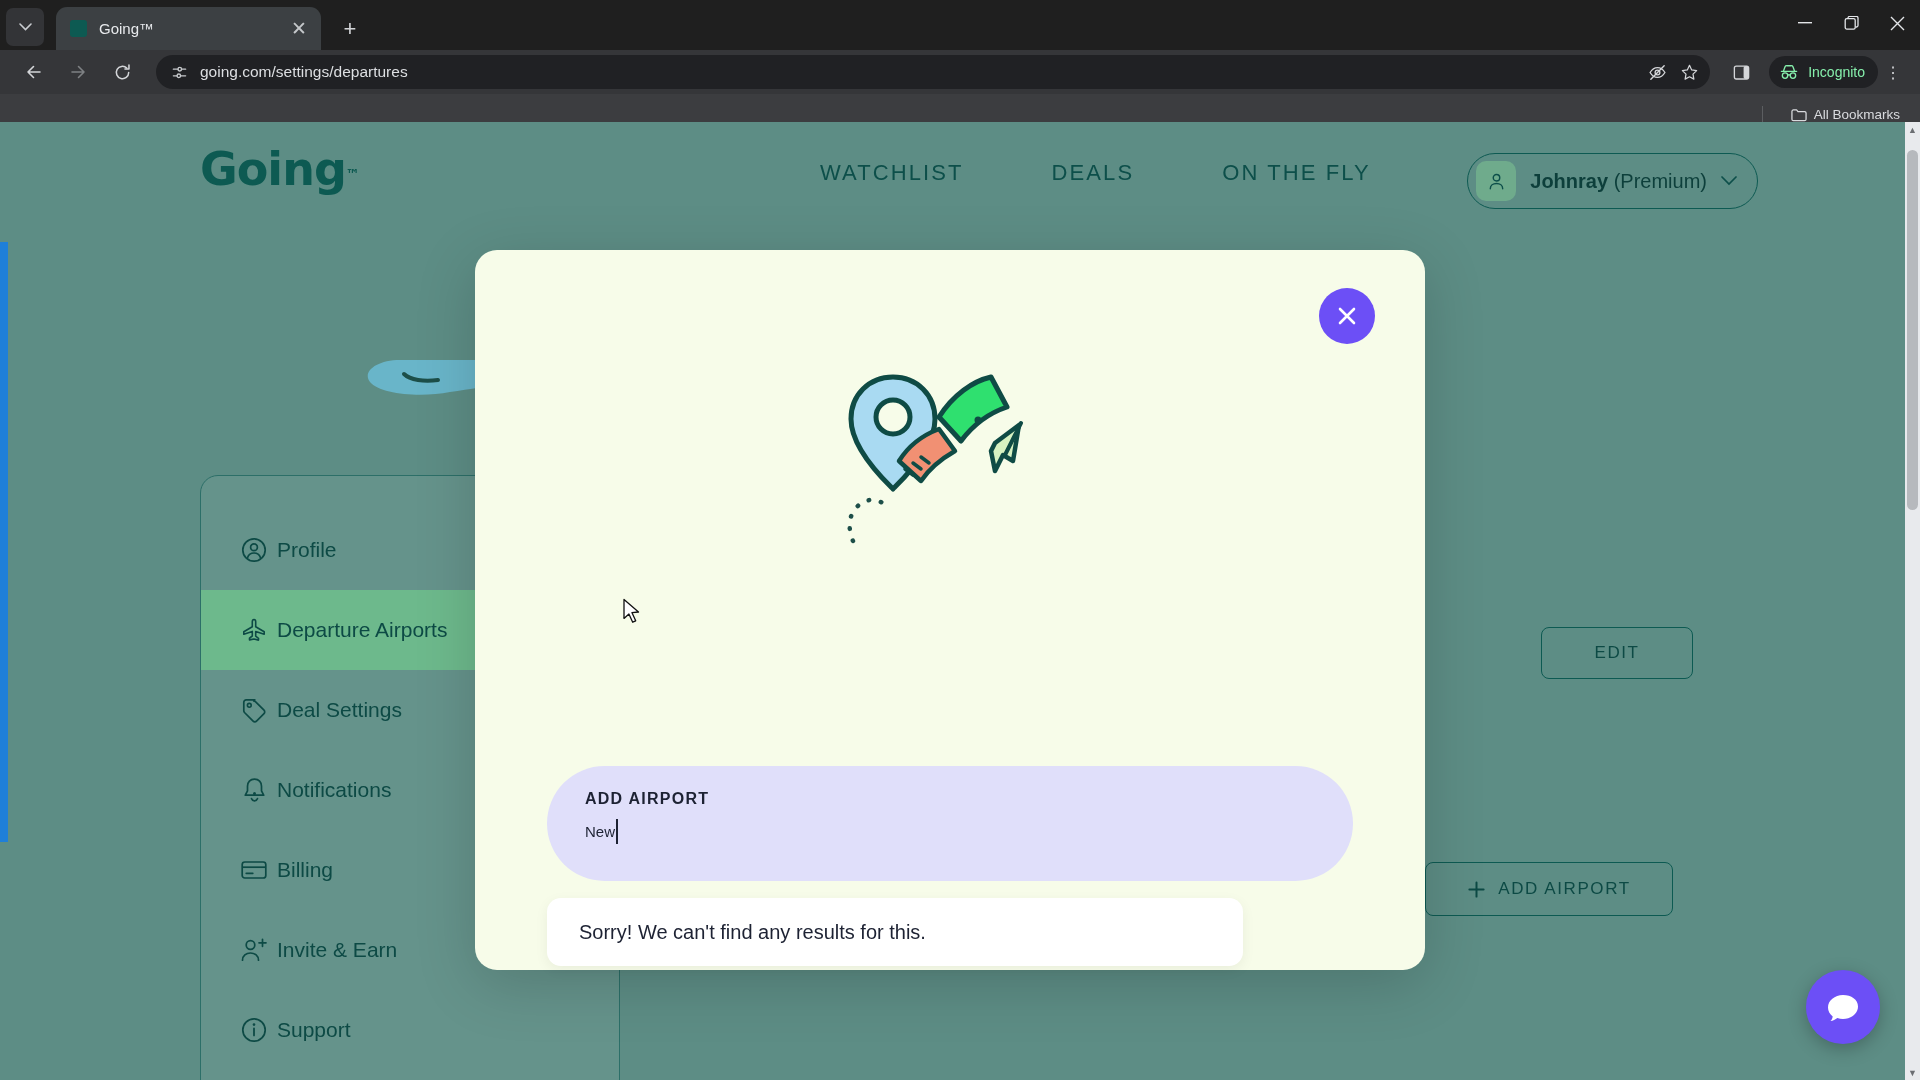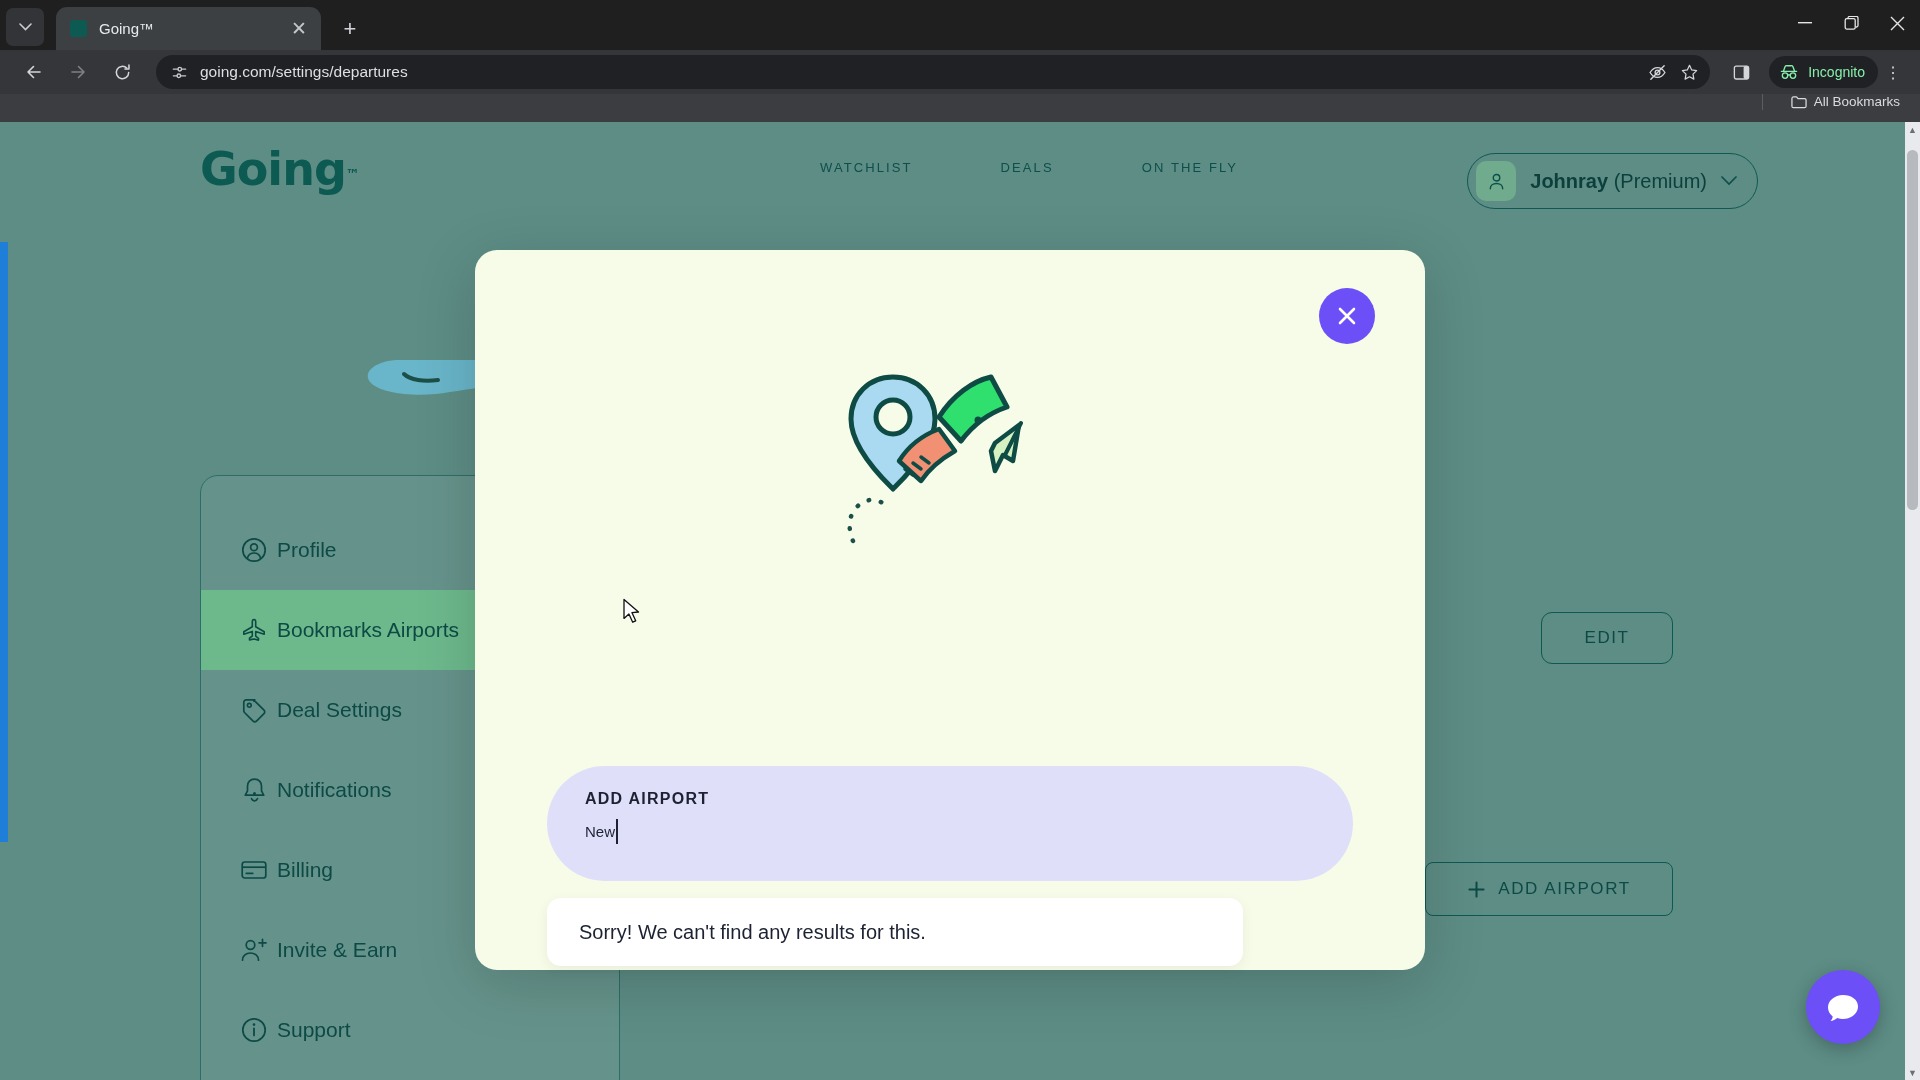--- a/index.html
+++ b/index.html
@@ -78,21 +78,21 @@
     height: 32px; margin-left: 6px; padding: 0 13px 0 9px;
     background: #202124; border-radius: 16px;
     display: flex; align-items: center; gap: 8px;
     color: #86efac; font-size: 14px;
   }
   .kebab { width: 30px; height: 34px; display: flex; align-items: center;
            justify-content: center; color: #d4d6d9; }
 
   .bookmarkbar {
     position: absolute; top: 94px; left: 0; width: 1920px; height: 28px;
-    background: #3c3d40; display: flex; align-items: flex-start;
+    background: #3c3d40; display: flex; align-items: flex-end;
     justify-content: flex-end; padding-right: 16px; gap: 24px;
   }
   .bm-sep { width: 1px; height: 16px; background: #5c5e61; }
   .bm-all { display: flex; align-items: center; gap: 7px;
             color: #d9dbde; font-size: 13.5px; padding: 0 4px; }
 
   
   #page {
     position: absolute; top: 122px; left: 0; width: 1920px; height: 958px;
     background: #5d8d85; overflow: hidden;
@@ -110,21 +110,21 @@
   .logo { position: absolute; left: 200px; top: 24px; }
   .logo-text {
     font-family: "DejaVu Sans", sans-serif;
     font-size: 46px; font-weight: 700; color: #0d5a52;
     letter-spacing: -1px; line-height: 1;
   }
   .logo-tm { font-size: 14px; vertical-align: super; font-weight: 600; }
 
   .nav { position: absolute; left: 820px; top: 38px; display: flex; gap: 88px; }
   .nav-item {
-    color: #0d4f4a; font-size: 13px; letter-spacing: 2.1px; font-weight: 400;
+    color: #0d4f4a; font-size: 22px; letter-spacing: 2.1px; font-weight: 400;
   }
   .acct-pill {
     position: absolute; right: 162px; top: 31px;
     height: 56px; padding: 0 20px 0 8px;
     border: 1.6px solid #0d5a52; border-radius: 28px;
     display: flex; align-items: center; gap: 14px;
   }
   .acct-av {
     width: 40px; height: 40px; border-radius: 10px;
     background: #6fab8c; display: flex; align-items: center; justify-content: center;
@@ -152,21 +152,21 @@
   .side-ico { width: 30px; height: 30px; display: flex; align-items: center;
               justify-content: center; color: #0d4a45; flex: none; }
 
   
   .btn-outline {
     position: absolute;
     border: 1.6px solid #0d5a52; border-radius: 8px;
     color: #0d4a45; letter-spacing: 1.6px; font-size: 17px;
     display: flex; align-items: center; justify-content: center; gap: 12px;
   }
-  #edit-btn { left: 1541px; top: 490px; width: 132px; height: 52px; border-radius: 11px; }
+  #edit-btn { left: 1541px; top: 505px; width: 152px; height: 52px; }
   #add-airport-btn { left: 1425px; top: 740px; width: 248px; height: 54px; }
 
   .illus-bg { position: absolute; left: 330px; top: 130px; width: 280px; height: 180px; }
 
   
   .modal-backdrop { position: absolute; inset: 0; background: transparent; }
   .modal {
     position: absolute; left: 475px; top: 128px;
     width: 950px; height: 720px;
     background: #f7fce9; border-radius: 22px;
@@ -402,21 +402,21 @@
       </span>
       <span>Profile</span>
     </div>
 
     <div class="side-item active">
       <span class="side-ico">
         <svg width="30" height="30" viewBox="0 0 30 30" fill="none">
           <path d="M15 4.5c1 0 1.7 1 1.7 2.3v5l8.5 5v2.4l-8.5-2.6v4.6l2.8 2.1v1.8L15 24l-4.5.9v-1.8l2.8-2.1v-4.6L4.8 19.2v-2.4l8.5-5v-5c0-1.3.7-2.3 1.7-2.3z" stroke="currentColor" stroke-width="1.6" stroke-linejoin="round"></path>
         </svg>
       </span>
-      <span>Bookmarks Airports</span>
+      <span>Departure Airports</span>
     </div>
 
     <div class="side-item">
       <span class="side-ico">
         <svg width="28" height="28" viewBox="0 0 28 28" fill="none">
           <path d="M14.8 3.8H6.2a2.4 2.4 0 00-2.4 2.4v8.6c0 .6.25 1.2.7 1.7l8.6 8.6a2.4 2.4 0 003.4 0l7.5-7.5a2.4 2.4 0 000-3.4l-8.6-8.6a2.4 2.4 0 00-1.7-.7z" stroke="currentColor" stroke-width="1.7" stroke-linejoin="round"></path>
           <circle cx="9.3" cy="9.3" r="1.9" stroke="currentColor" stroke-width="1.6"></circle>
         </svg>
       </span>
       <span>Deal Settings</span>

